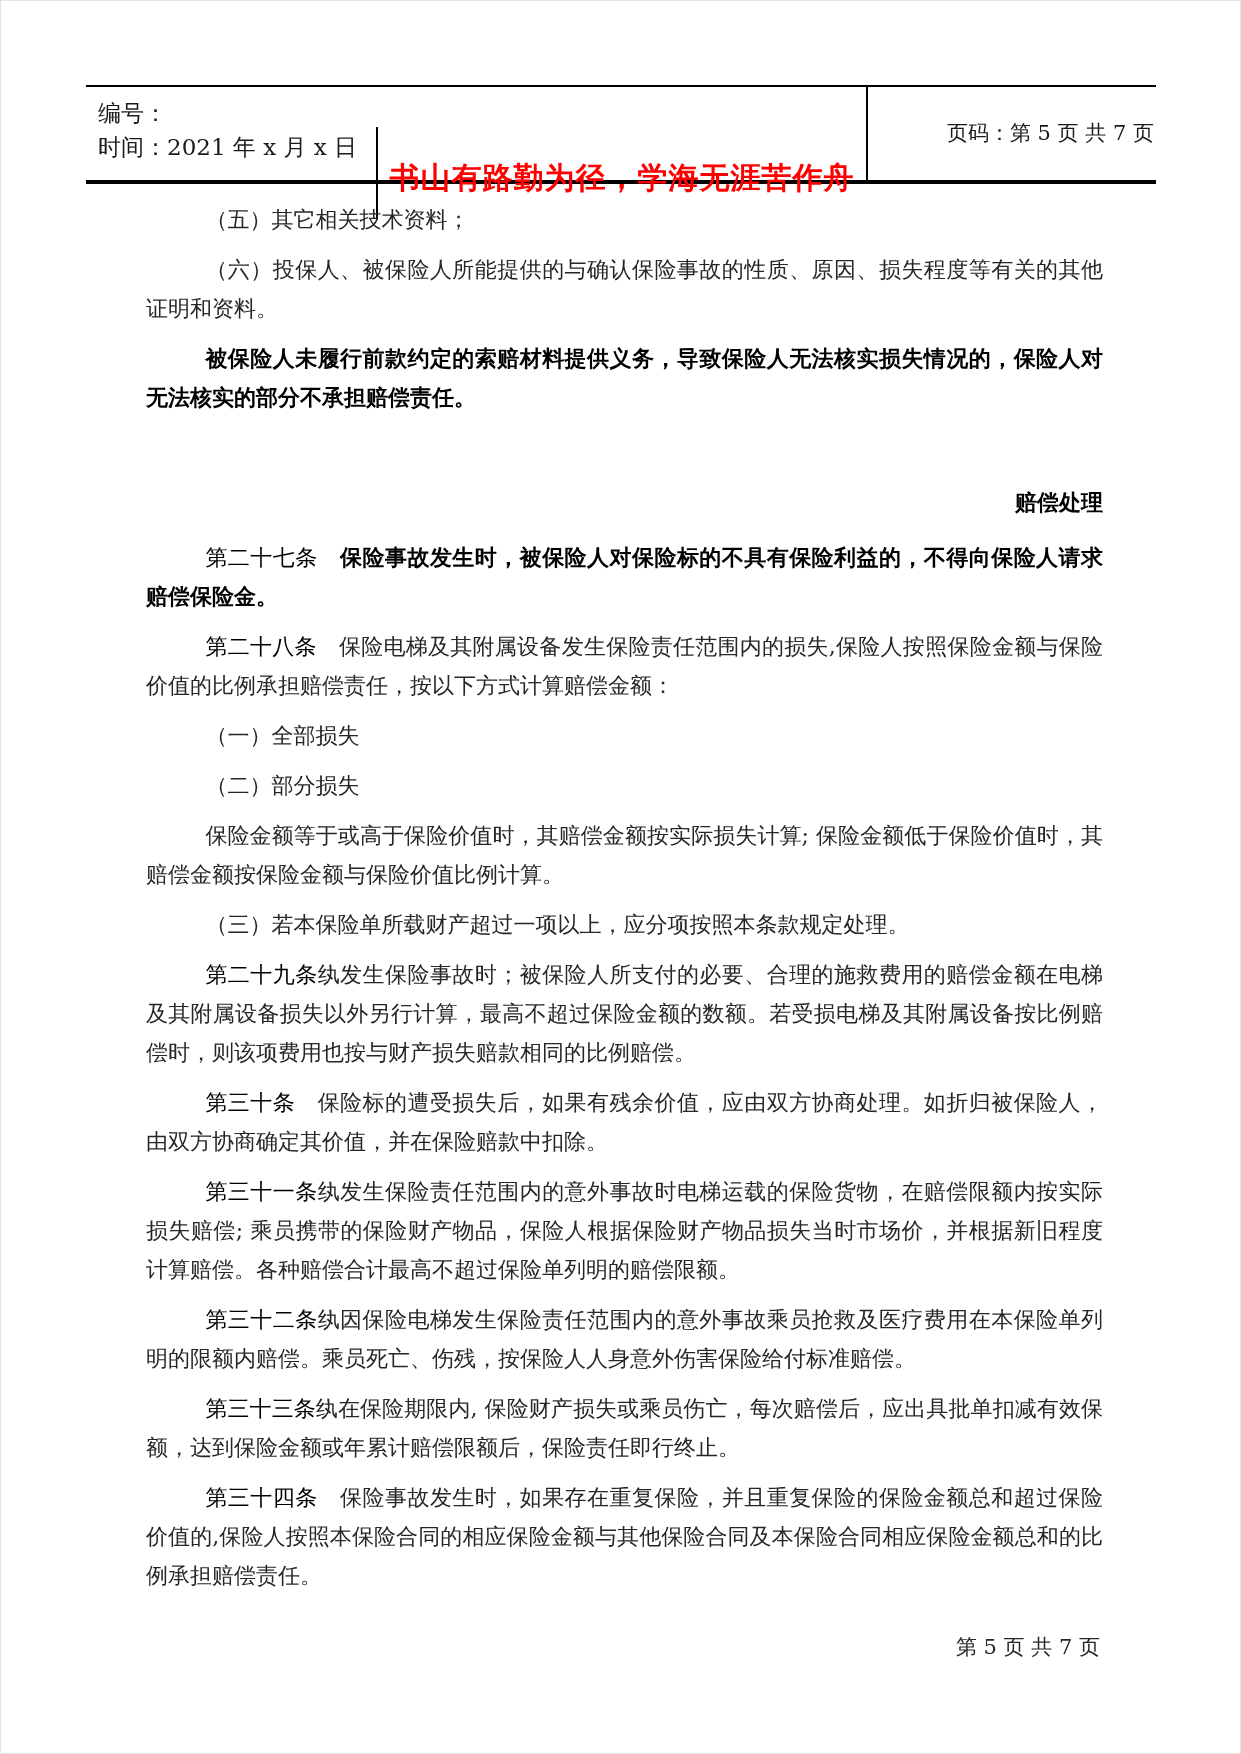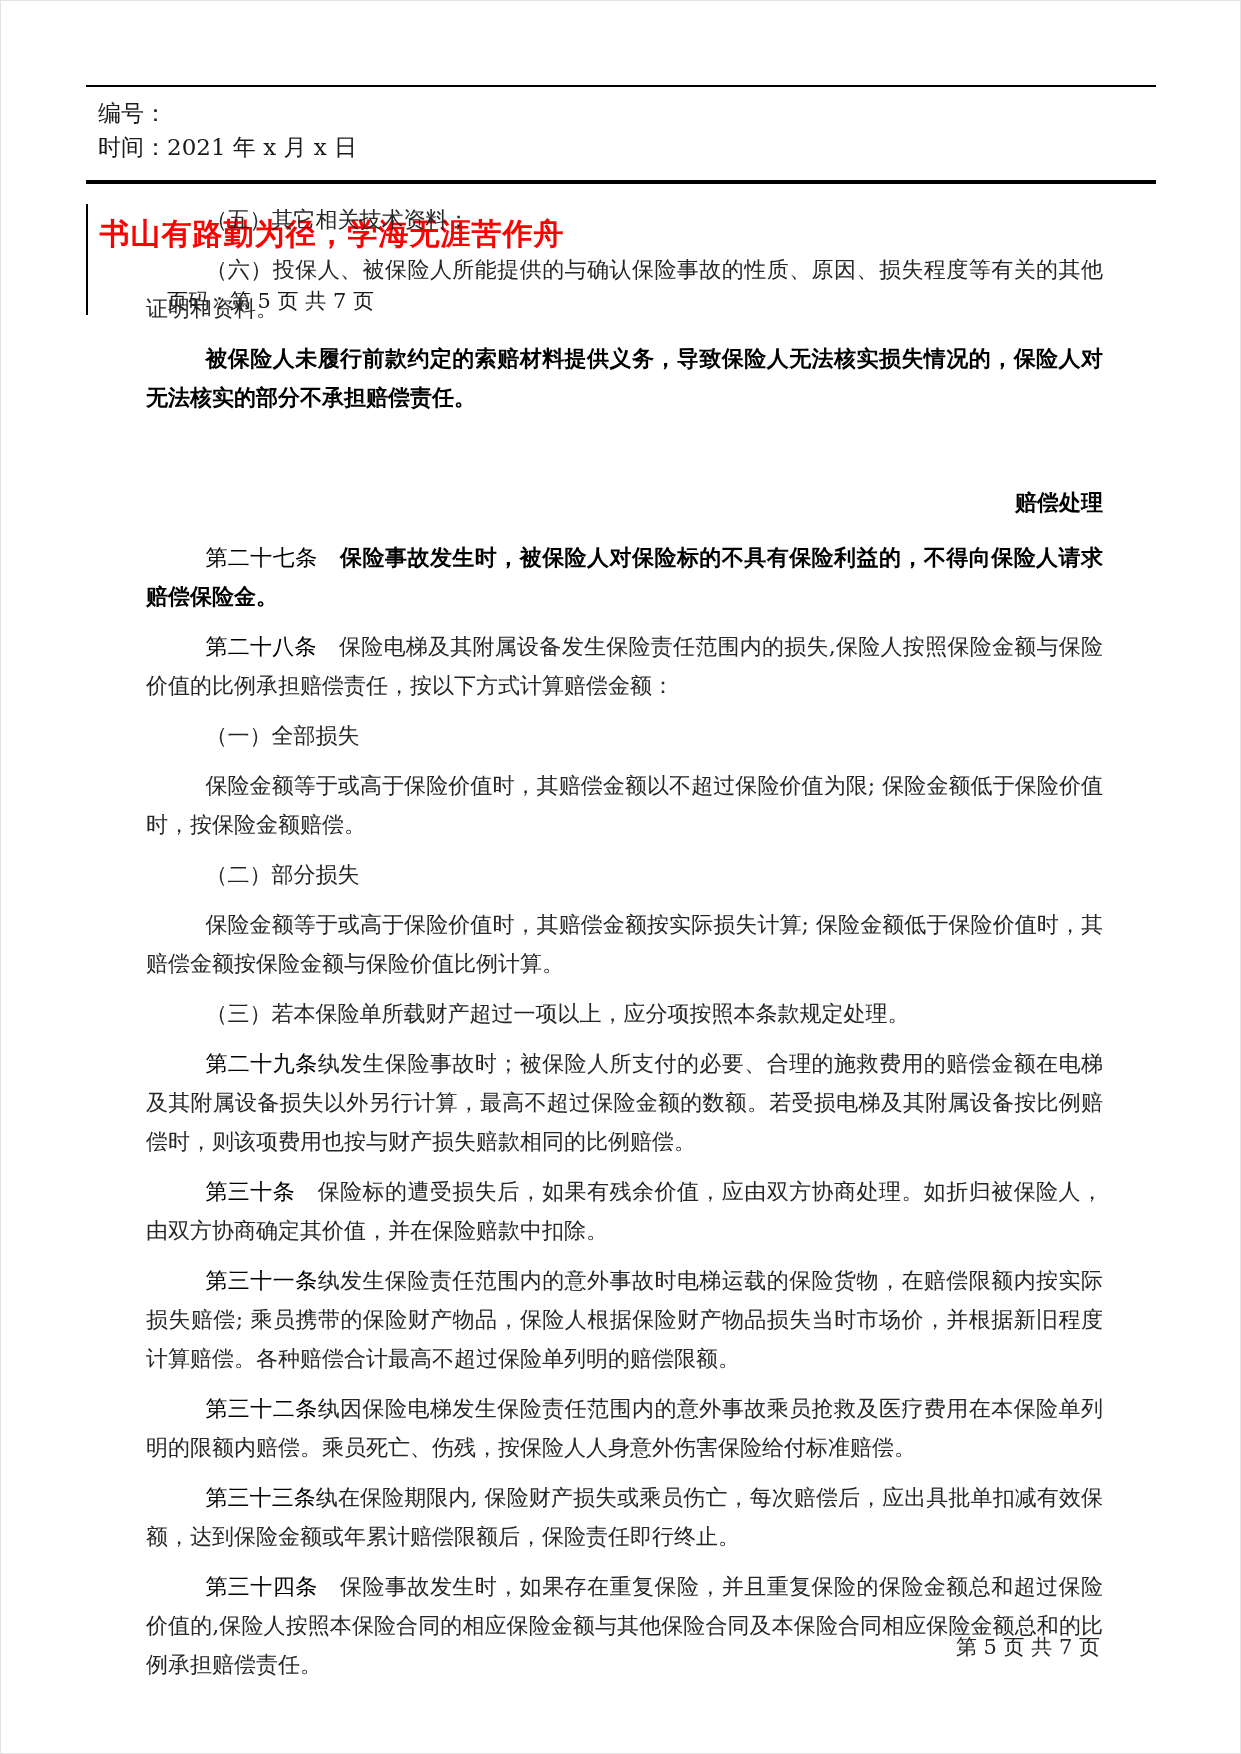--- a/index.html
+++ b/index.html
@@ -19,21 +19,20 @@
   
   .doc-header {
     position: absolute;
     left: 85px;
     top: 84px;
     width: 1070px;
     height: 99px;
     display: flex;
     border-top: 2px solid #000;
     border-bottom: 4px solid #000;
-    flex-direction: column;
   }
   .hcell { height: 100%; }
   .hcell-left {
     width: 290px;
     padding: 9px 6px 0 12px;
     font-size: 23px;
     line-height: 34px;
     color: #1a1a1a;
   }
   .hcell-mid {
@@ -114,21 +113,20 @@
   </div>
 
   <div class="doc-body">
       <p class="para">（五）其它相关技术资料；</p>
       <p class="para">（六）投保人、被保险人所能提供的与确认保险事故的性质、原因、损失程度等有关的其他证明和资料。</p>
       <p class="para bold-all">被保险人未履行前款约定的索赔材料提供义务，导致保险人无法核实损失情况的，保险人对无法核实的部分不承担赔偿责任。</p>
       <p class="para heading">赔偿处理</p>
       <p class="para bold-all"><span class="clause-label">第二十七条　</span>保险事故发生时，被保险人对保险标的不具有保险利益的，不得向保险人请求赔偿保险金。</p>
       <p class="para"><span class="clause-label">第二十八条　</span>保险电梯及其附属设备发生保险责任范围内的损失,保险人按照保险金额与保险价值的比例承担赔偿责任，按以下方式计算赔偿金额：</p>
       <p class="para">（一）全部损失</p>
-      <p class="para">保险金额等于或高于保险价值时，其赔偿金额以不超过保险价值为限; 保险金额低于保险价值时，按保险金额赔偿。</p>
       <p class="para">（二）部分损失</p>
       <p class="para">保险金额等于或高于保险价值时，其赔偿金额按实际损失计算; 保险金额低于保险价值时，其赔偿金额按保险金额与保险价值比例计算。</p>
       <p class="para">（三）若本保险单所载财产超过一项以上，应分项按照本条款规定处理。</p>
       <p class="para"><span class="clause-label">第二十九条</span>纨发生保险事故时；被保险人所支付的必要、合理的施救费用的赔偿金额在电梯及其附属设备损失以外另行计算，最高不超过保险金额的数额。若受损电梯及其附属设备按比例赔偿时，则该项费用也按与财产损失赔款相同的比例赔偿。</p>
       <p class="para"><span class="clause-label">第三十条　</span>保险标的遭受损失后，如果有残余价值，应由双方协商处理。如折归被保险人，由双方协商确定其价值，并在保险赔款中扣除。</p>
       <p class="para"><span class="clause-label">第三十一条</span>纨发生保险责任范围内的意外事故时电梯运载的保险货物，在赔偿限额内按实际损失赔偿; 乘员携带的保险财产物品，保险人根据保险财产物品损失当时市场价，并根据新旧程度计算赔偿。各种赔偿合计最高不超过保险单列明的赔偿限额。</p>
       <p class="para"><span class="clause-label">第三十二条</span>纨因保险电梯发生保险责任范围内的意外事故乘员抢救及医疗费用在本保险单列明的限额内赔偿。乘员死亡、伤残，按保险人人身意外伤害保险给付标准赔偿。</p>
       <p class="para"><span class="clause-label">第三十三条</span>纨在保险期限内, 保险财产损失或乘员伤亡，每次赔偿后，应出具批单扣减有效保额，达到保险金额或年累计赔偿限额后，保险责任即行终止。</p>
       <p class="para"><span class="clause-label">第三十四条　</span>保险事故发生时，如果存在重复保险，并且重复保险的保险金额总和超过保险价值的,保险人按照本保险合同的相应保险金额与其他保险合同及本保险合同相应保险金额总和的比例承担赔偿责任。</p>
     </div>

